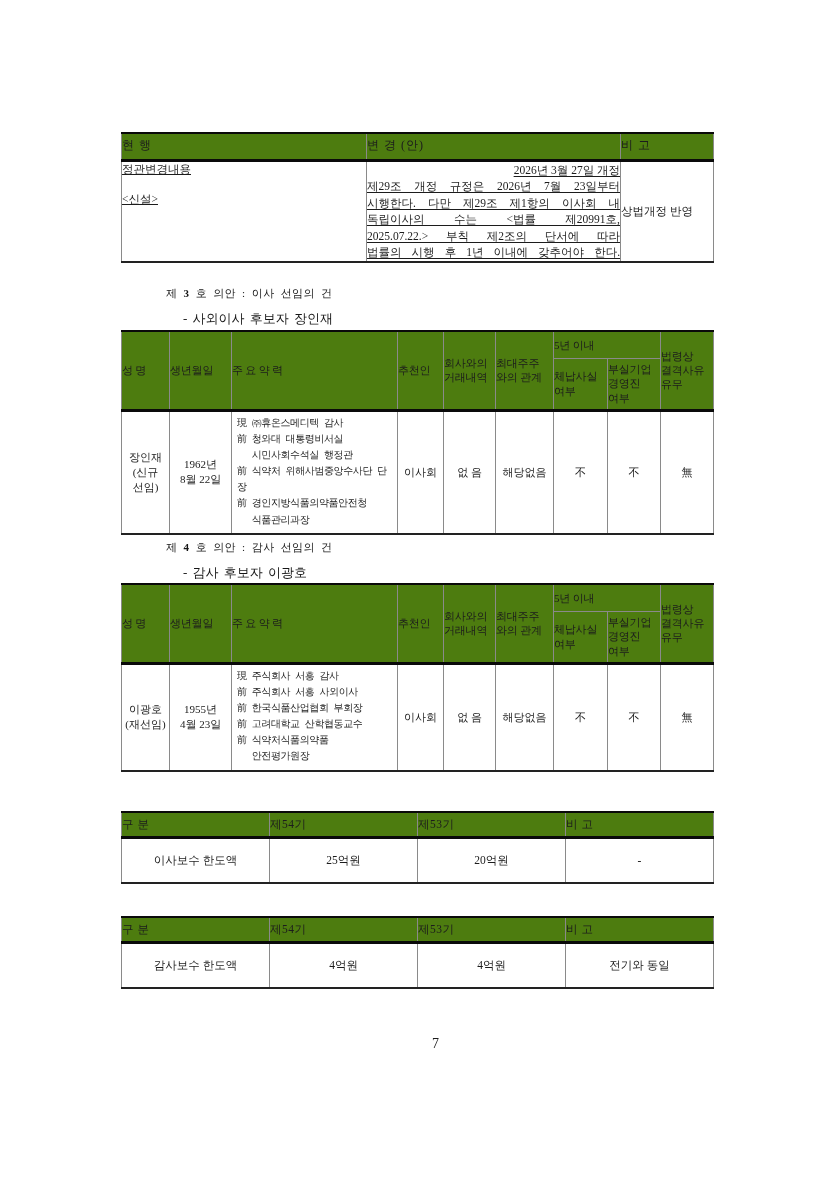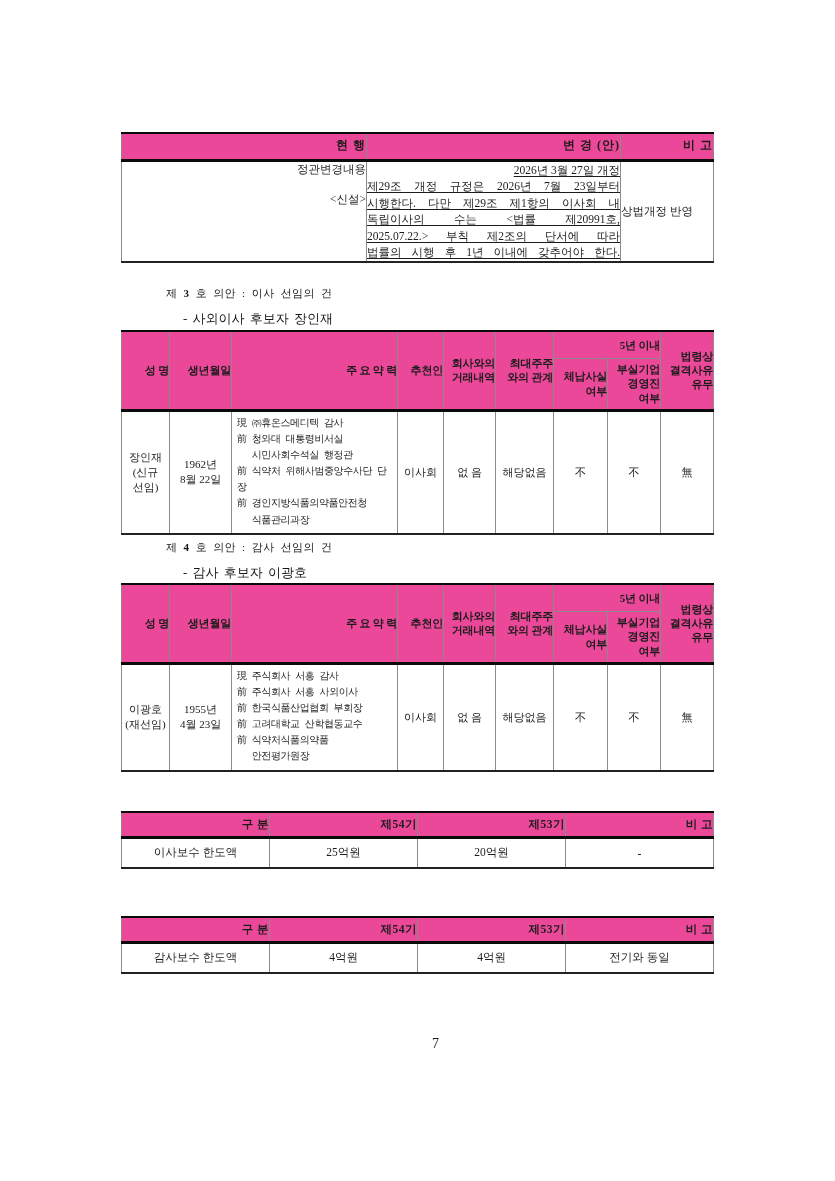--- a/index.html
+++ b/index.html
@@ -8,31 +8,31 @@
     font-family:"Liberation Serif","DejaVu Serif",serif; color:#1c1c1c;
     overflow:hidden;
   }
   table.doc-table {
     position:absolute; border-collapse:collapse; table-layout:fixed;
     background:#fff; font-family:inherit;
   }
   table.doc-table { border:1.5px solid #4a4a4a; border-top:2.5px solid #0a0a0a; border-bottom:2px solid #222; }
   table.doc-table th, table.doc-table td { border:1px solid #8a8a8a; overflow:hidden; padding:0; }
   table.doc-table thead th {
-    background:#ec4899; font-weight:bold; text-align:right; vertical-align:middle;
+    background:#4d7c0f; font-weight:normal; text-align:left; vertical-align:middle;
     white-space:pre-line; line-height:1.3;
   }
   th.hb { border-bottom:3px solid #0a0a0a !important; }
 
   
   .amend-table { left:121px; top:132px; width:592px; font-size:11.5px; }
   .amend-table thead tr { height:27px; }
   .amend-table thead th { font-size:12px; letter-spacing:1px; }
   .amend-table tbody tr { height:102px; }
-  .cell-current { vertical-align:top; text-align:right; padding:4px 6px; }
+  .cell-current { vertical-align:top; text-align:left; padding:4px 6px;text-decoration:underline; }
   .cell-current .l2 { margin-top:15px; }
   .cell-proposed { vertical-align:top; text-align:left; padding:2px 5px 2px 5px; }
   .cell-proposed .ln { text-decoration:underline; text-underline-offset:2px; line-height:16.6px;text-align:right; }
   .cell-proposed .ln.uj { text-align:justify; text-align-last:justify; }
   .cell-note { vertical-align:middle; }
 
   
   .sec-title {
     position:absolute; font-size:11px; letter-spacing:0.4px; word-spacing:3px;
     white-space:nowrap; color:#161616;
@@ -52,21 +52,21 @@
     text-align:left; font-size:10px; letter-spacing:-0.4px; word-spacing:-0.5px;
     line-height:1.62; padding:4px 5px; vertical-align:middle;font-family:Liberation Mono, monospace;
   }
   .ct1 { top:330px; } .ct1 tbody tr { height:102px; }
   .ct2 { top:583px; } .ct2 tbody tr { height:99px; }
 
   
   .comp-table { left:121px; width:592px; font-size:11.5px; }
   .comp-table thead tr { height:25px;margin-left:36px; }
   .comp-table thead th { font-size:11.5px; letter-spacing:0.5px; }
-  .comp-table tbody tr { height:31px; }
+  .comp-table tbody tr { height:46px; }
   .comp-table tbody td { text-align:center; vertical-align:middle; }
   .t5 { top:811px; } .t6 { top:916px; }
 
   .page-number {
     position:absolute; left:0; top:1036px; width:835px; text-align:center; font-size:14px;
   }
   .page-number span { position:relative; left:18px; }
 </style>
 </head>
 <body>

